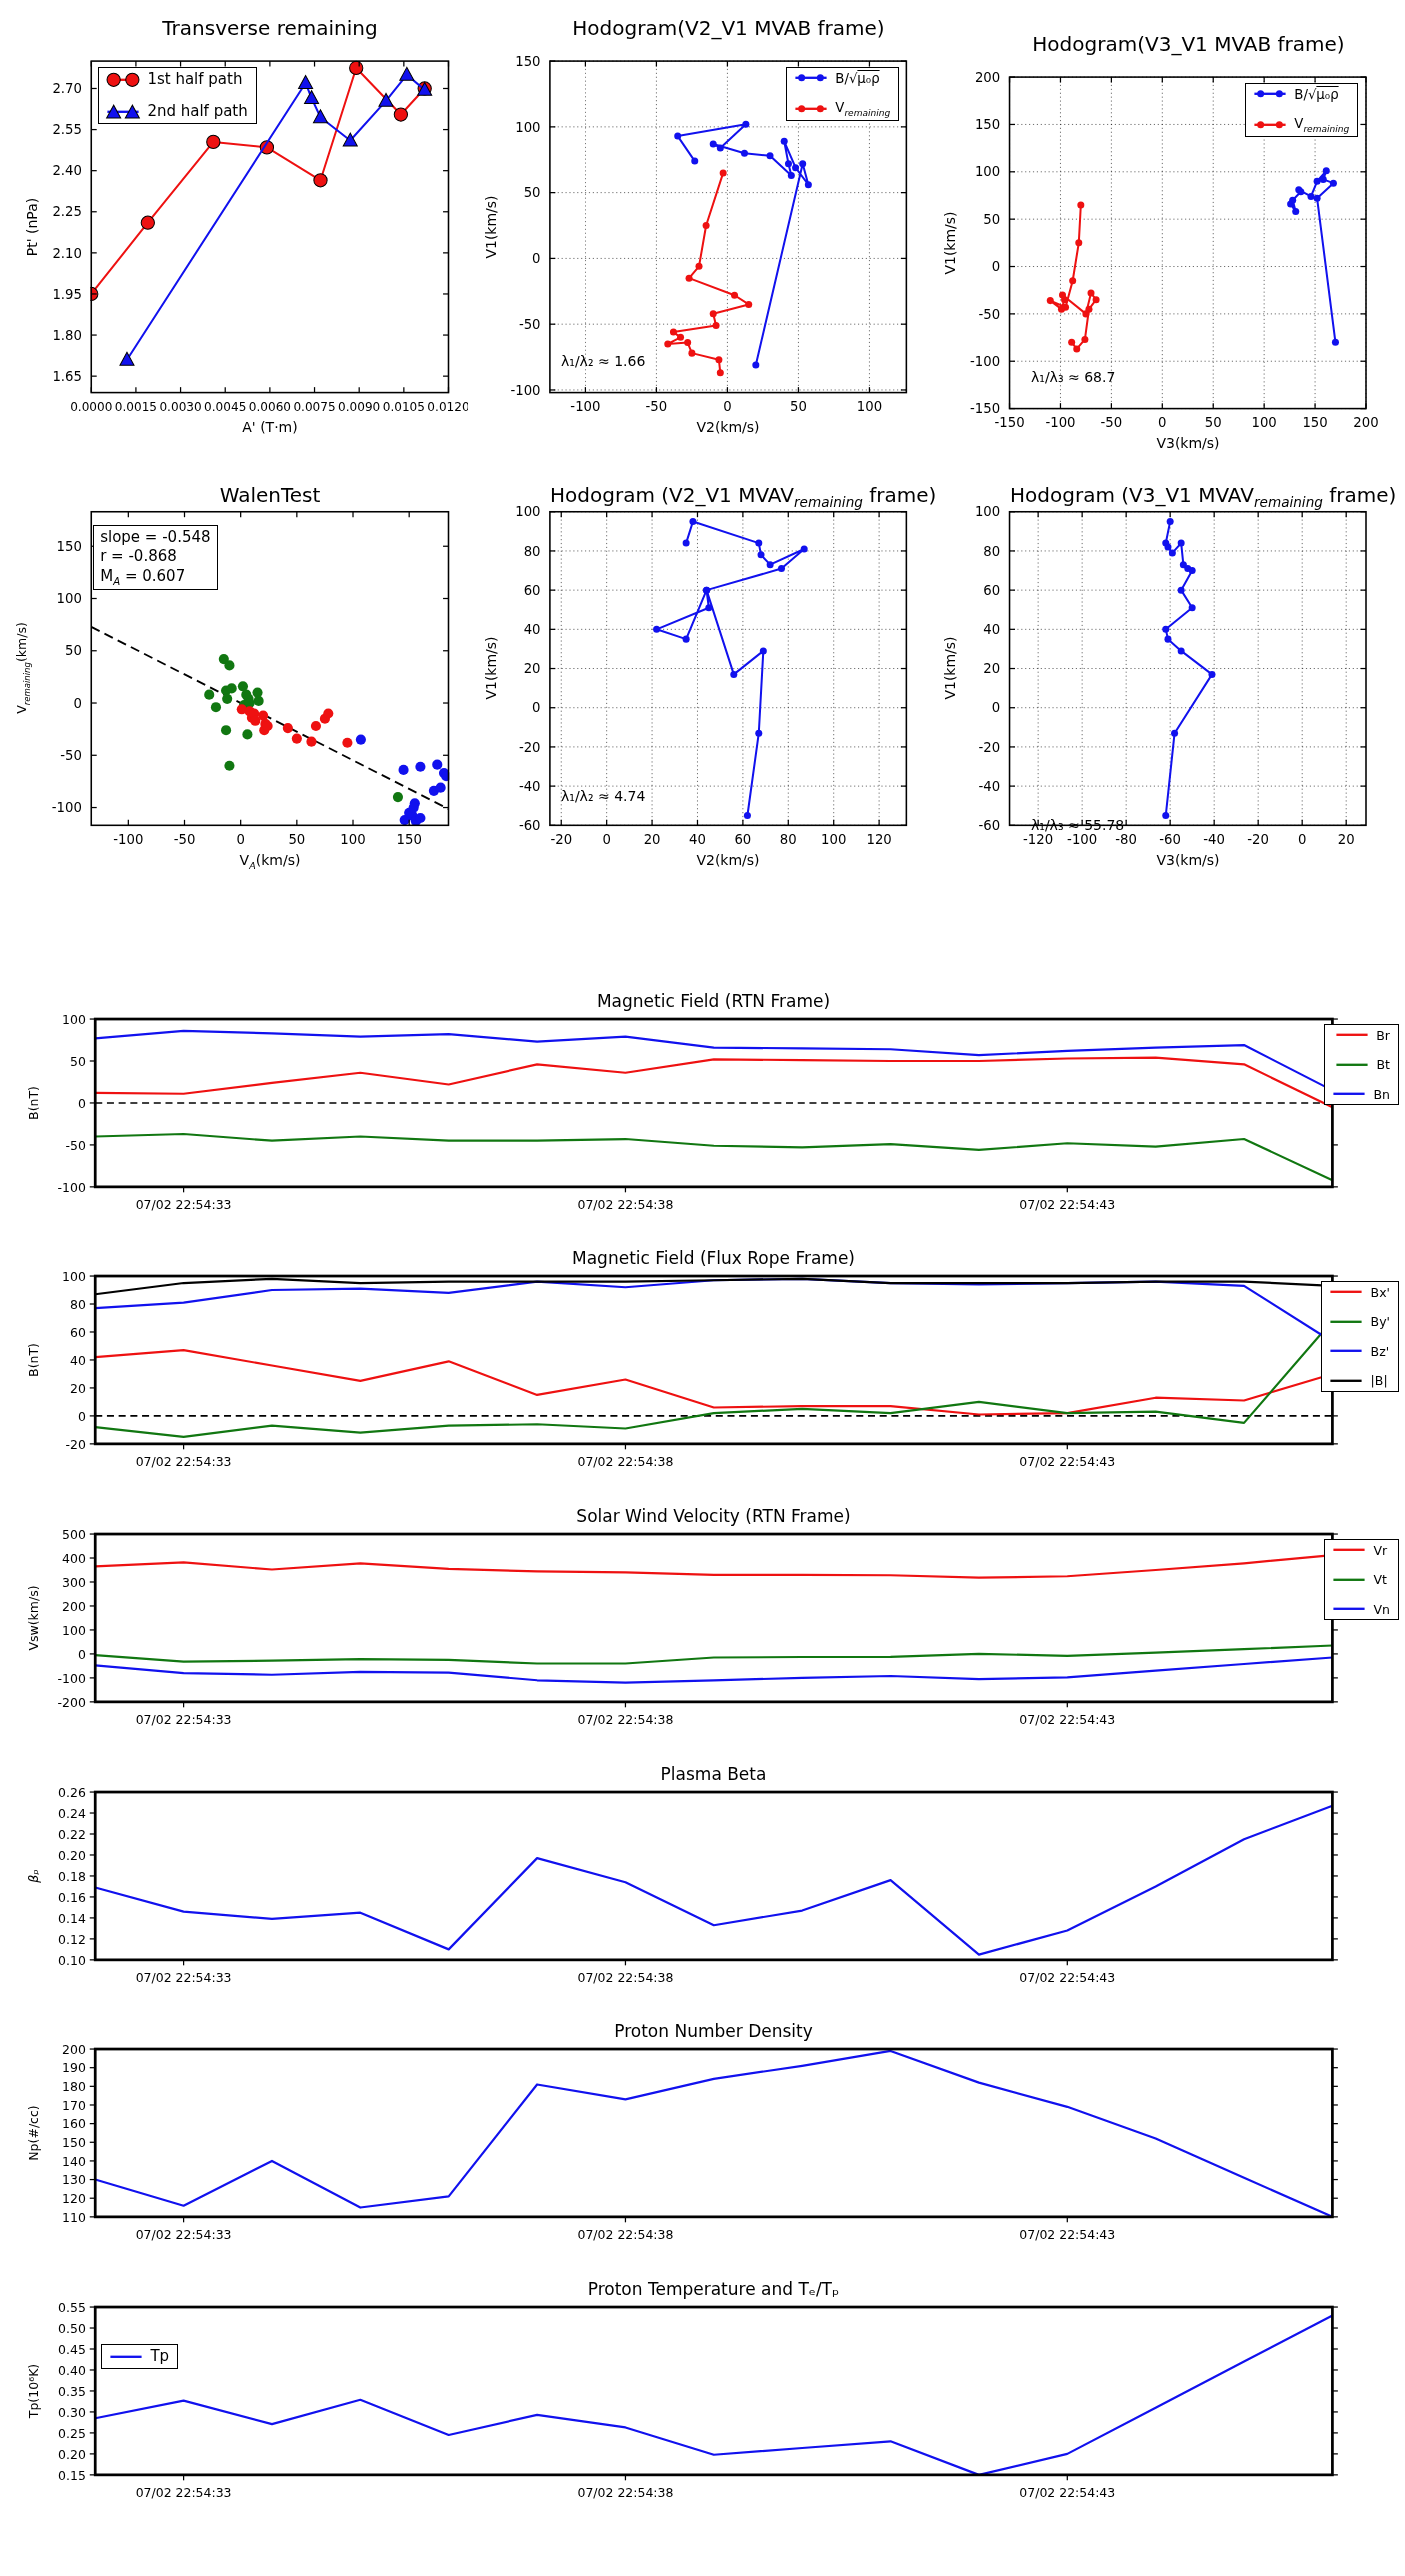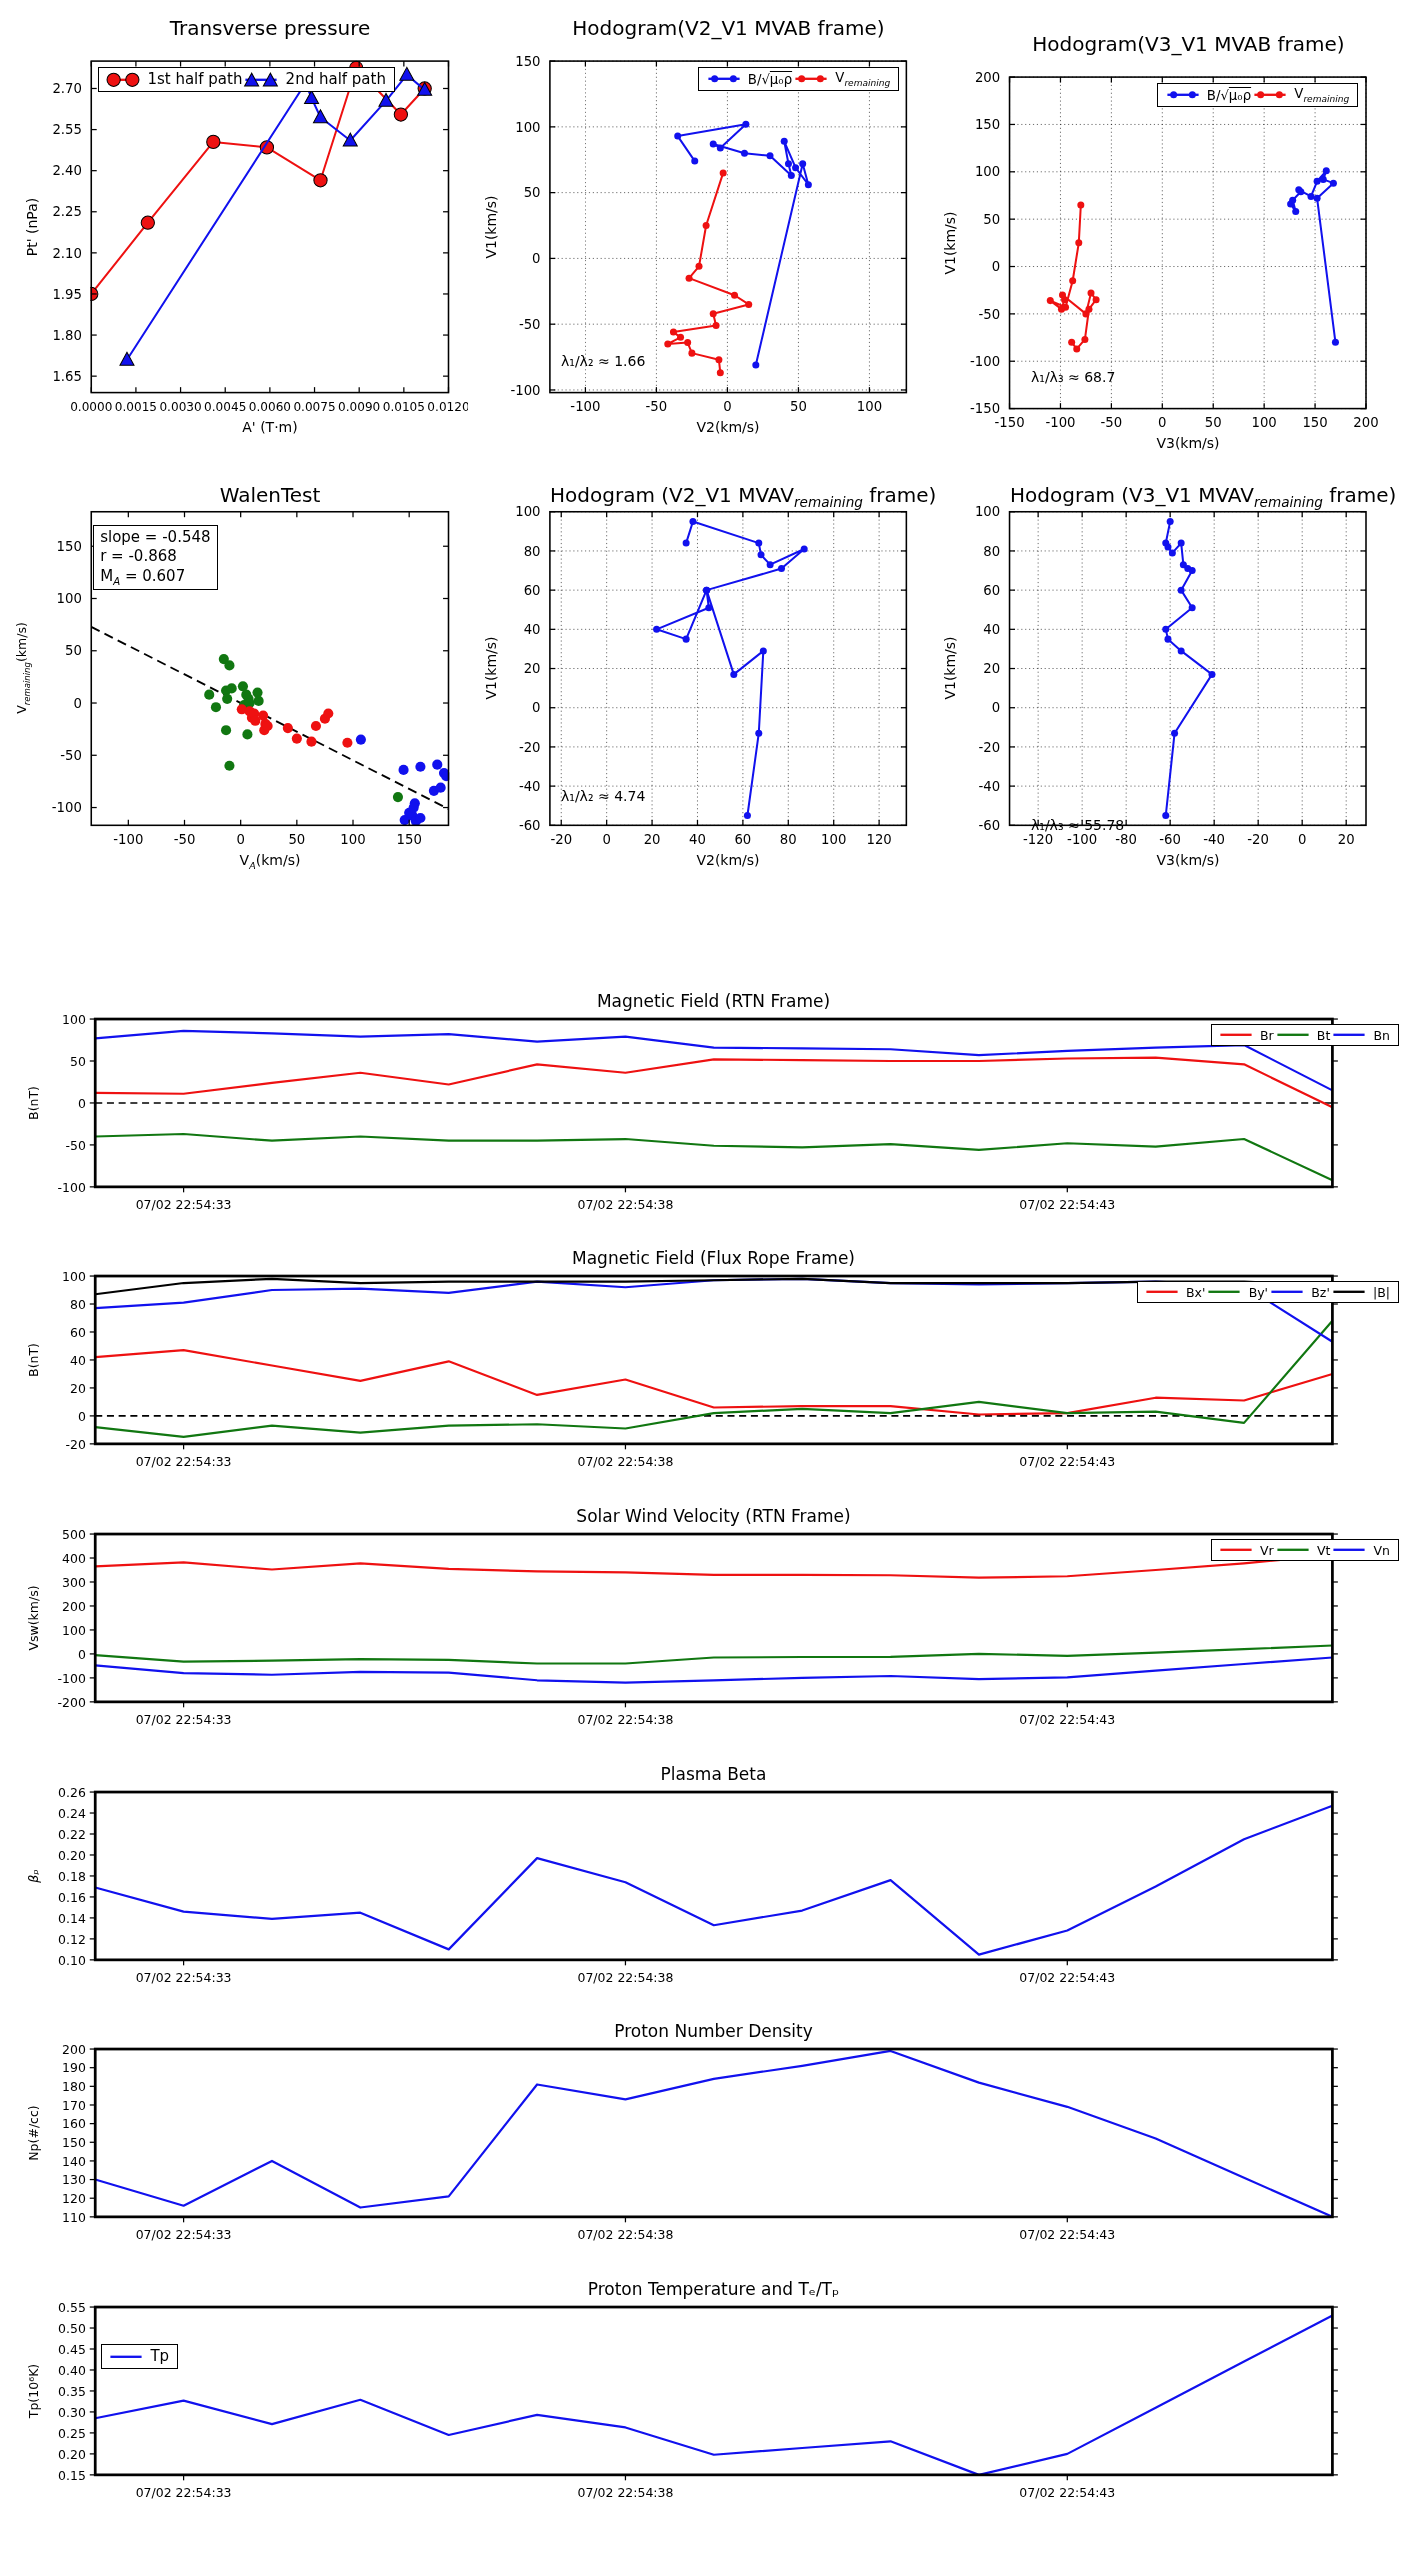--- a/index.html
+++ b/index.html
@@ -5,33 +5,33 @@
   html,body{margin:0;padding:0;background:#ffffff;}
   body{width:1405px;height:2576px;position:relative;font-family:"DejaVu Sans",sans-serif;color:#000;}
   figure.plot{position:absolute;margin:0;padding:0;}
   .cv{position:absolute;left:0;top:0;width:100%;height:100%;}
   .ptitle{position:absolute;text-align:center;white-space:nowrap;}
   .ptitle.s{font-size:20px;}
   .ptitle.w{font-size:17px;}
   .axlab{position:absolute;font-size:14px;white-space:nowrap;}
   .ylab{transform:translate(-50%,-50%) rotate(-90deg);}
   .xlab{transform:translate(-50%,0);}
-  .legend{position:absolute;background:#fff;border:1.6px solid #000;padding:2.3px 7.8px 2.3px 6.2px;display:flex;flex-direction:row;gap:1px;}
+  .legend{position:absolute;background:#fff;border:1.6px solid #000;padding:2.3px 7.8px 2.3px 6.2px;display:flex;flex-direction:column;gap:14px;}
   .lrow{display:flex;align-items:center;gap:6.2px;white-space:nowrap;}
   .anno{position:absolute;font-size:14px;white-space:nowrap;}
   .anno.boxed{border:1.6px solid #000;background:#fff;padding:1.6px 6.2px;font-size:15px;line-height:1.3;margin-top:12px;}
   sub.m{font-style:italic;font-size:68%;}
   .ol{text-decoration:overline;}
   svg text{font-family:"DejaVu Sans",sans-serif;fill:#000;}
 </style>
 </head>
 <body>
 
 <figure class="plot" style="left:0px;top:0px;width:468px;height:449px">
-  <div class="ptitle s" style="left:91px;top:15.6px;width:358px">Transverse pressure</div>
+  <div class="ptitle s" style="left:91px;top:15.6px;width:358px">Transverse remaining</div>
   <svg class="cv" viewBox="0 0 600 575">
       <clipPath id="clip0">
         <rect x="116" y="77" width="460" height="427"></rect>
       </clipPath>
       <g clip-path="url(#clip0)">
         <polyline points="117,376.55371900826447 189.51666666666665,285.2314049586777 273.48333333333335,181.61570247933884 342.1833333333333,188.6404958677686 410.8833333333334,230.789256198347 456.68333333333334,86.78099173553716 513.9333333333333,146.49173553719004 544.4666666666667,113.12396694214863" fill="none" stroke="#ee1111" stroke-width="2.6" stroke-linejoin="round"></polyline>
         <circle cx="117" cy="376.55371900826447" r="8.5" fill="#ee1111" stroke="#000" stroke-width="1.3"></circle>
         <circle cx="189.51666666666665" cy="285.2314049586777" r="8.5" fill="#ee1111" stroke="#000" stroke-width="1.3"></circle>
         <circle cx="273.48333333333335" cy="181.61570247933884" r="8.5" fill="#ee1111" stroke="#000" stroke-width="1.3"></circle>
         <circle cx="342.1833333333333" cy="188.6404958677686" r="8.5" fill="#ee1111" stroke="#000" stroke-width="1.3"></circle>

